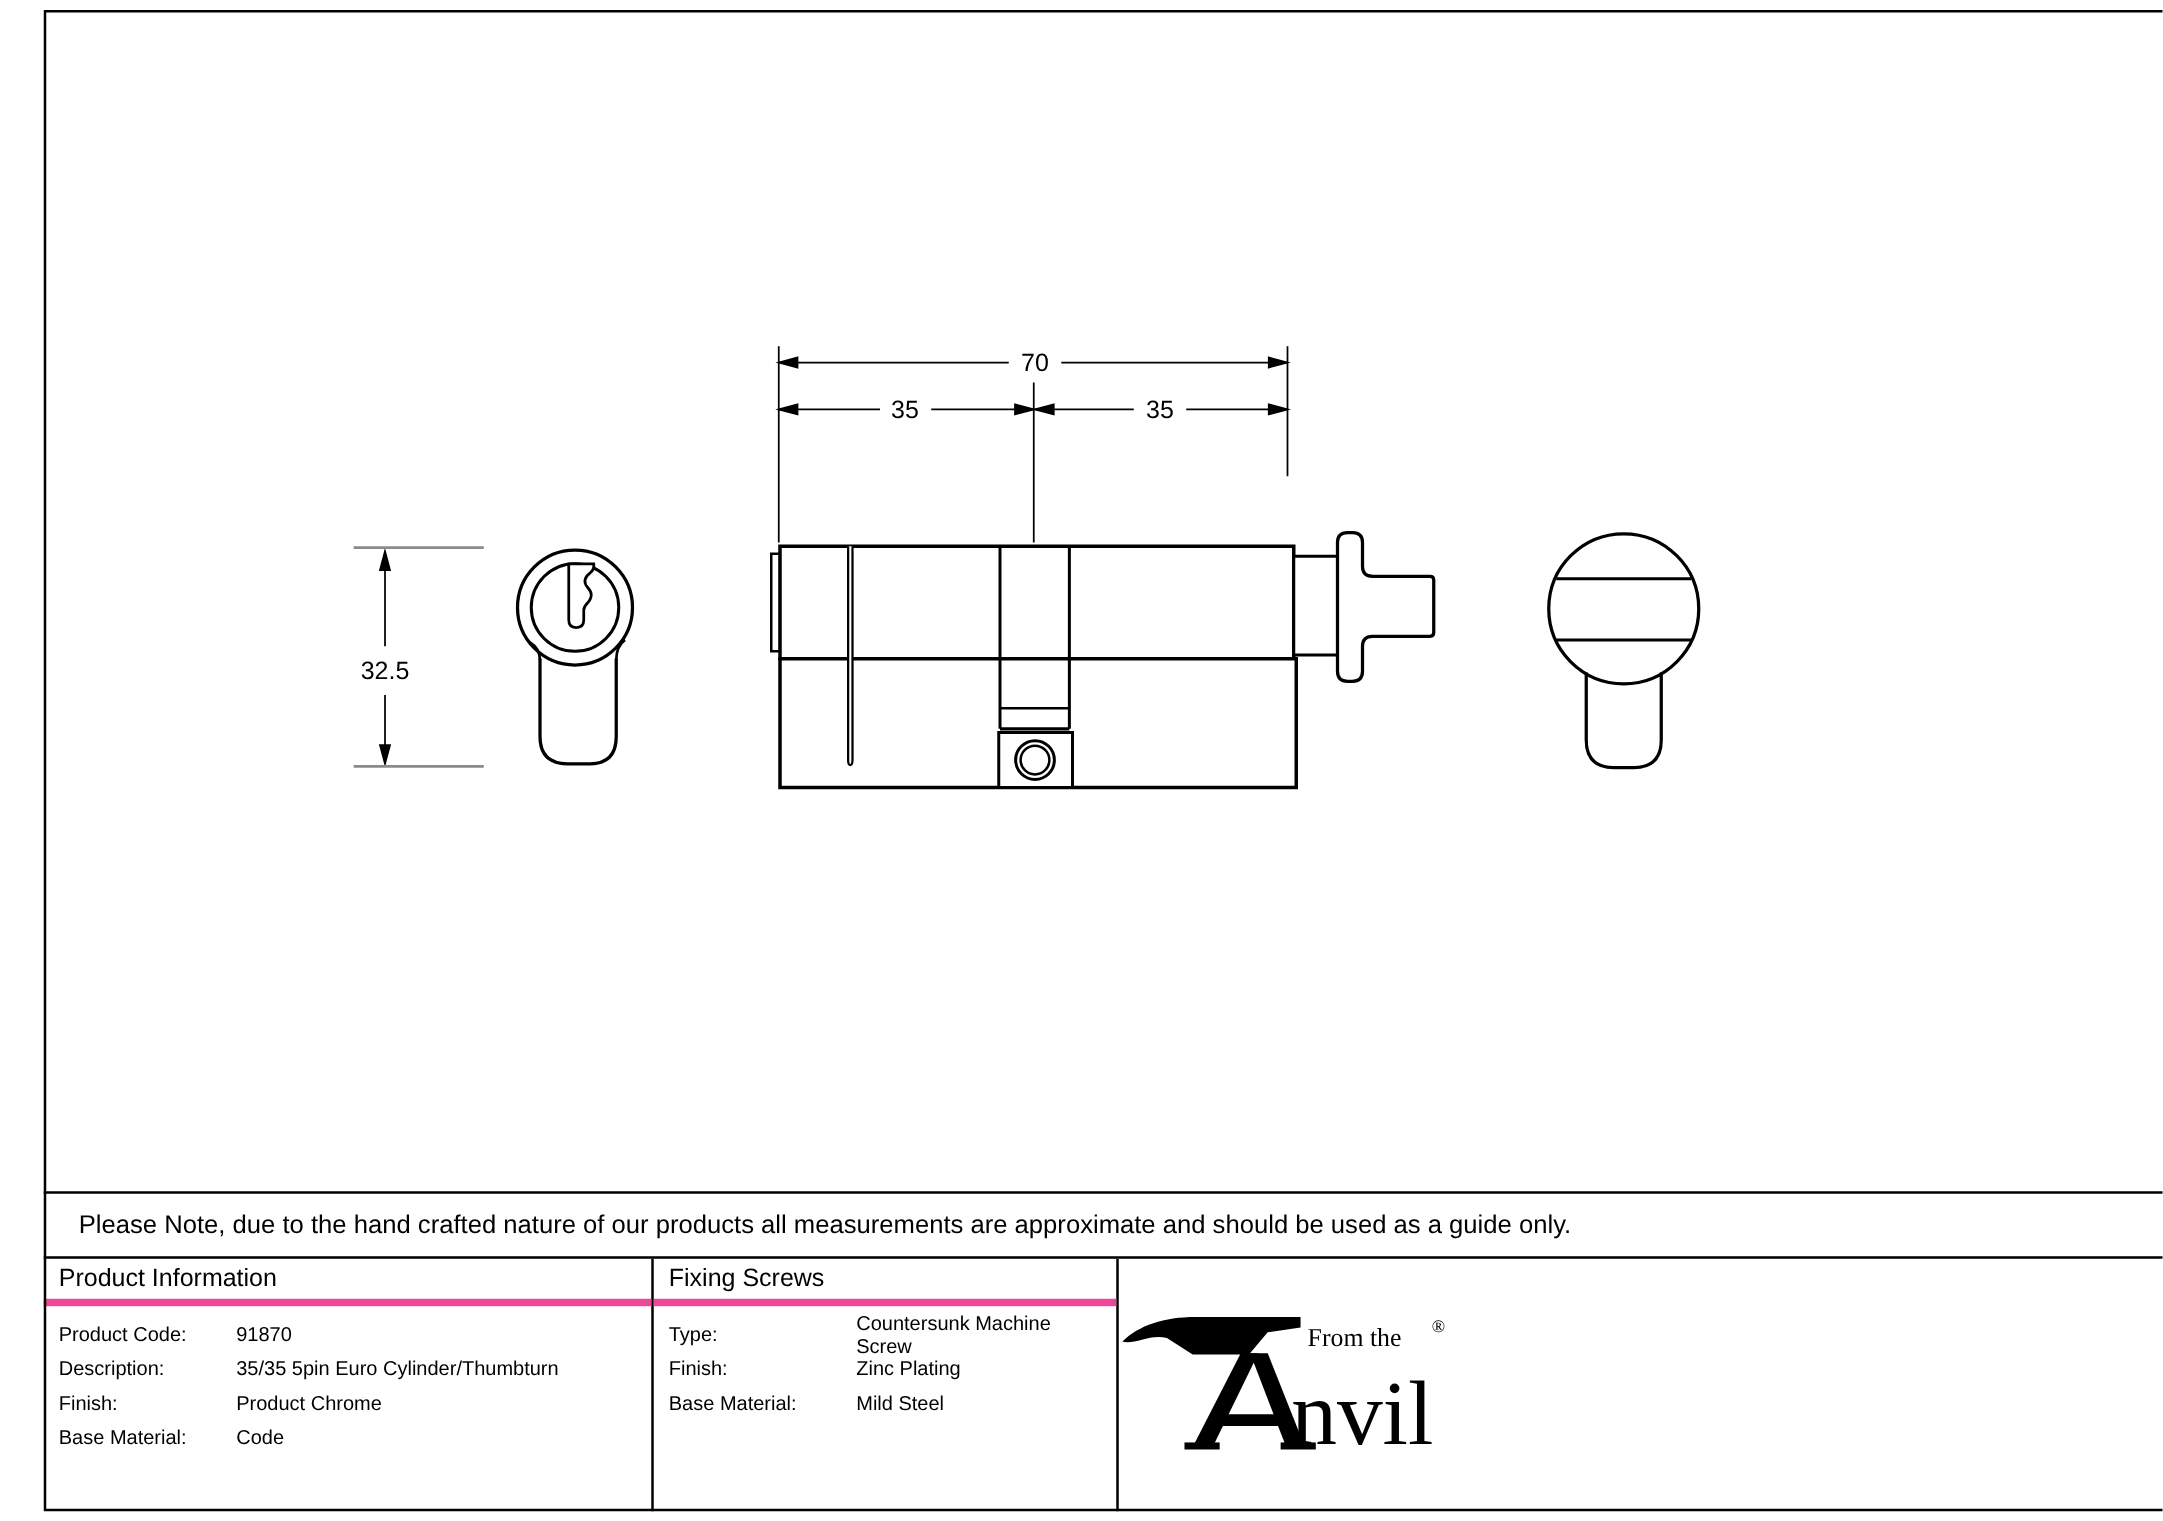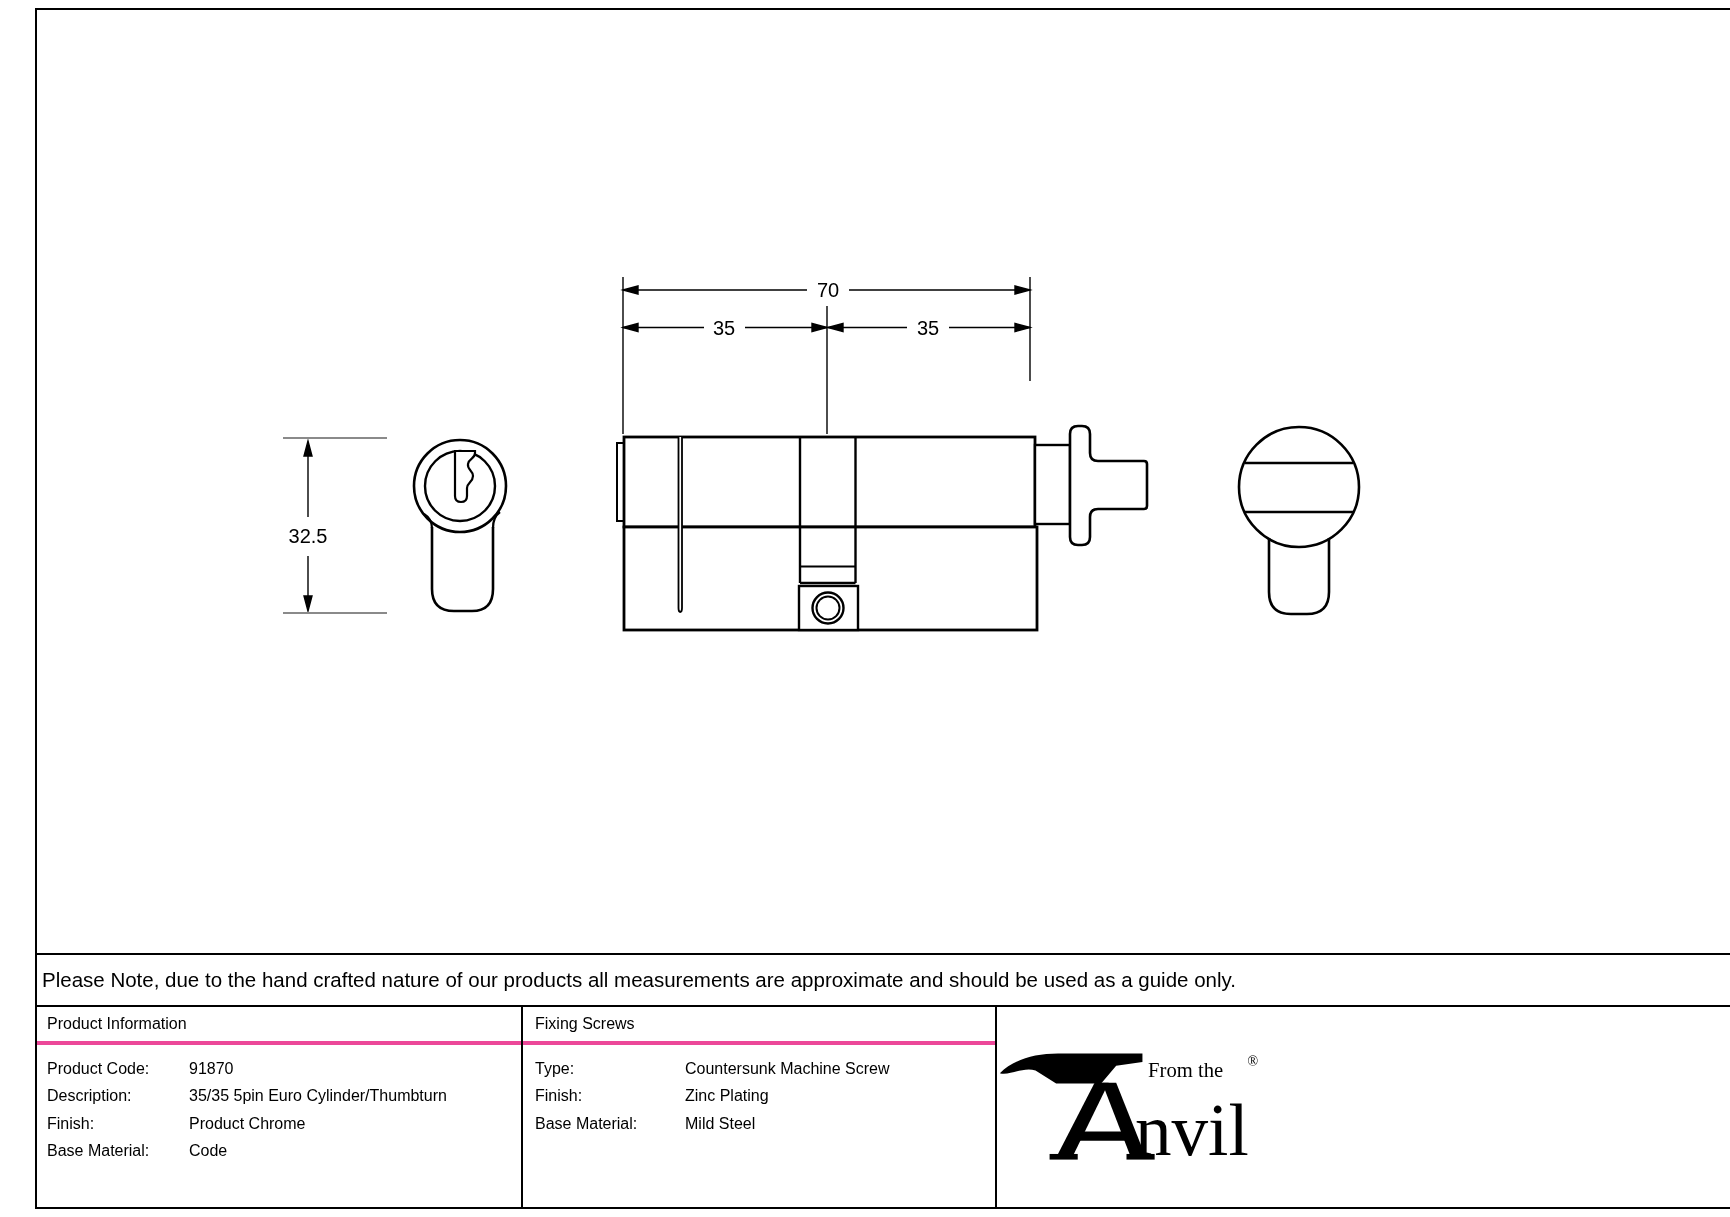--- a/index.html
+++ b/index.html
@@ -6,31 +6,31 @@
   .page{position:relative;width:1730px;height:1217px;background:#fff;overflow:hidden;
         font-family:"Liberation Sans",sans-serif;color:#000;margin-left:27px;}
   .outer-border{position:absolute;left:8px;top:8px;width:1714px;height:1201px;
         border:2px solid #000;box-sizing:border-box;z-index:6;pointer-events:none;}
   .drawing-svg{position:absolute;left:0;top:0;width:1730px;height:1217px;z-index:1;}
   .dim-text{font-family:"Liberation Sans",sans-serif;font-size:20px;fill:#000;}
 
   .note-band{position:absolute;left:8px;top:953px;width:1714px;height:52px;
         border-top:2px solid #000;box-sizing:border-box;display:flex;align-items:center;
         z-index:3;background:#fff;}
-  .note-text{padding-left:7px;font-size:20.5px;}
+  .note-text{padding-left:28px;font-size:20.5px;}
 
   .spec-table{position:absolute;left:8px;top:1005px;width:1714px;height:204px;
         border-top:2px solid #000;box-sizing:border-box;display:flex;z-index:3;background:#fff;}
   .spec-col{box-sizing:border-box;border-right:2px solid #000;display:flex;flex-direction:column;}
   .col-product{width:488px;}
   .col-pack{width:457px;}
-  .col-screws{width:474px;}
+  .col-screws{width:372px;}
   .col-logo{width:273px;border-right:none;display:flex;align-items:center;justify-content:center;text-align:center;}
-  .col-header{height:38px;border-bottom:4px solid #ec4899;box-sizing:border-box;
-        display:flex;align-items:center;padding-left:12px;font-size:16px;}
+  .col-header{height:38px;border-bottom:6px solid #ec4899;box-sizing:border-box;
+        display:flex;align-items:center;padding-left:12px;font-size:20px;}
   .col-body{padding:10px 16px 0 12px;font-size:16px;}
   .spec-row{display:flex;height:27.5px;align-items:center;}
   .spec-label{width:142px;flex:0 0 142px;}
   .col-screws .spec-label{width:150px;flex:0 0 150px;}
   .pack-item{height:27.5px;display:flex;align-items:center;}
   .logo-svg{width:272px;height:120px;}
   .logo-serif{font-family:"Liberation Serif",serif;fill:#000;}
 </style>
 </head>
 <body>

